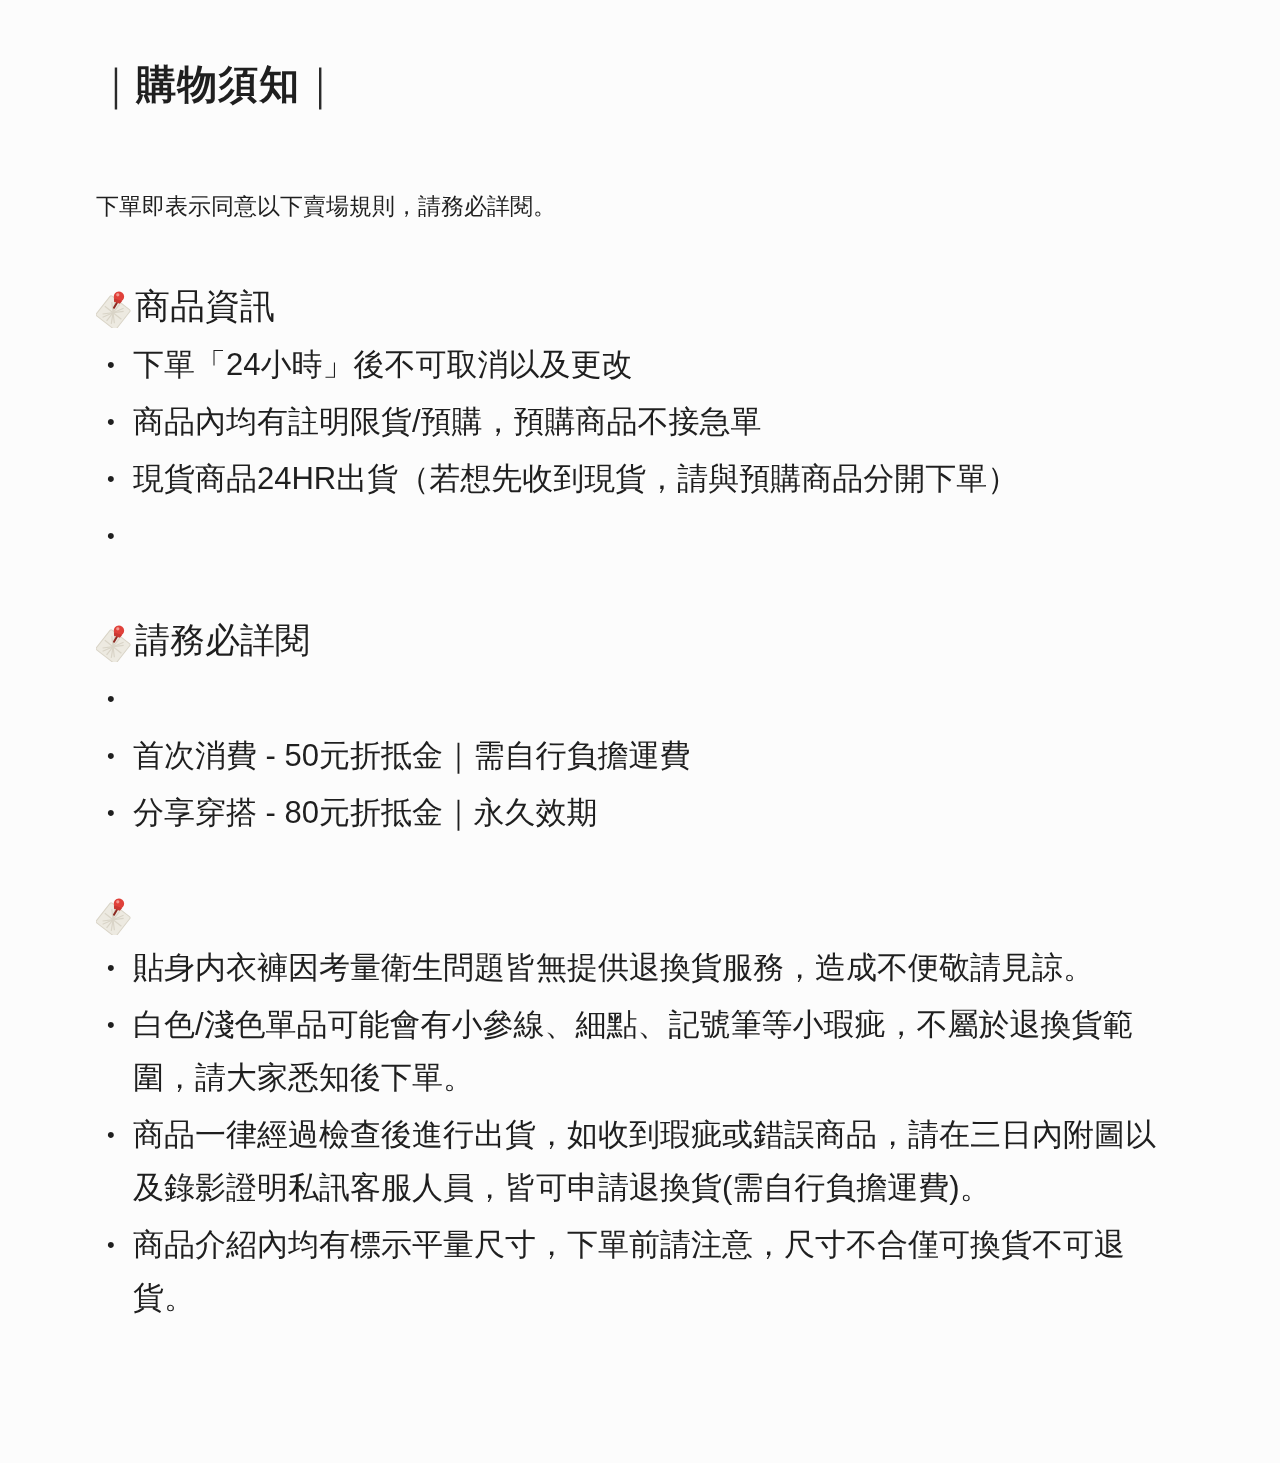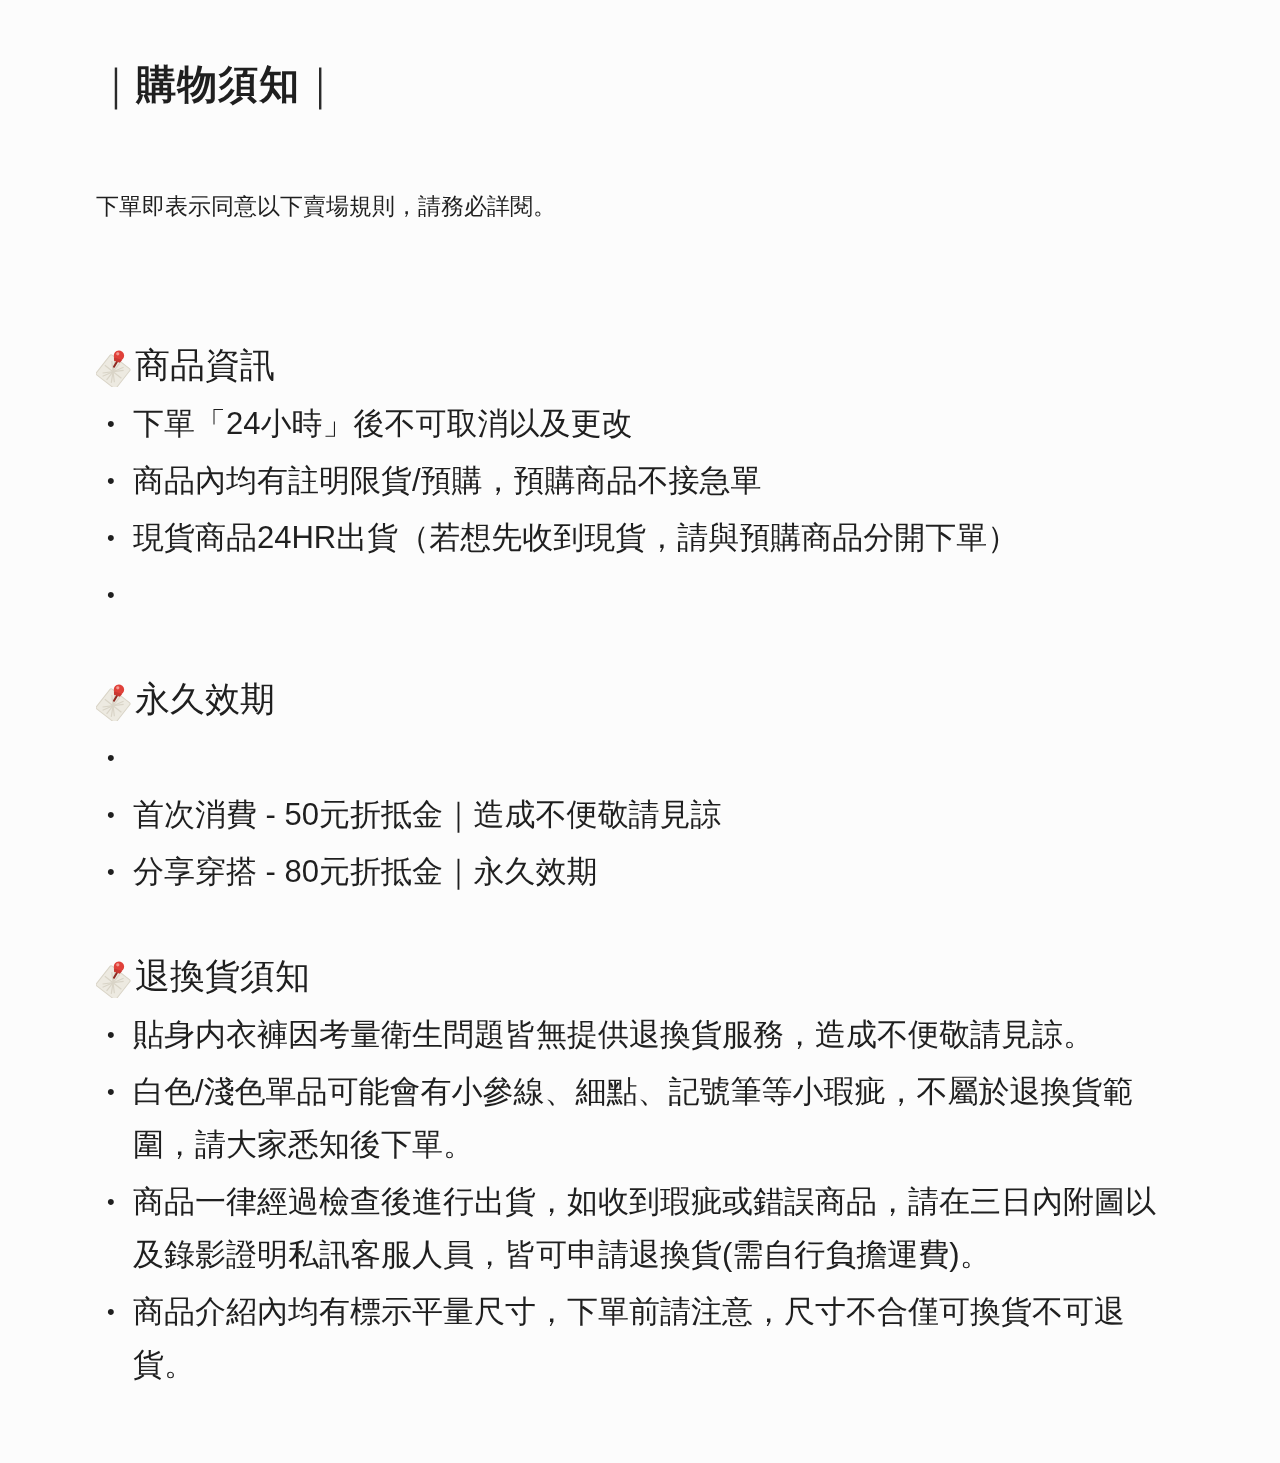--- a/index.html
+++ b/index.html
@@ -30,21 +30,21 @@
     transform: scaleY(1.05);
   }
   
   .intro {
     margin: 70px 0 0 0;
     font-size: 23px;
     line-height: 48px;
   }
   
   section { margin-top: 54px; }
-  section.first { margin-top: 111px; }
+  section.first { margin-top: 52px; }
   .section-heading {
     display: flex;
     align-items: center;
     font-size: 35px;
     line-height: 48px;
     font-weight: 400;
   }
   .section-heading .icon {
     width: 38px;
     height: 40px;
@@ -139,43 +139,42 @@
         <span class="dot">•</span>
       </li>
     </ul>
   </section>
 
   <section>
     <div class="section-heading">
       <svg class="icon" viewBox="0 0 38 40" aria-hidden="true">
           <use href="#pinned-note"></use>
         </svg>
-      <span>永久效期</span>
+      <span>請務必詳閱</span>
     </div>
     <ul class="rules">
       <li>
         <span class="dot">•</span>
       </li>
       <li>
         <span class="dot">•</span>
-        <span class="item-text">首次消費 - 50元折抵金｜造成不便敬請見諒</span>
+        <span class="item-text">首次消費 - 50元折抵金｜需自行負擔運費</span>
       </li>
       <li>
         <span class="dot">•</span>
         <span class="item-text">分享穿搭 - 80元折抵金｜永久效期</span>
       </li>
     </ul>
   </section>
 
   <section>
     <div class="section-heading">
       <svg class="icon" viewBox="0 0 38 40" aria-hidden="true">
           <use href="#pinned-note"></use>
         </svg>
-      <span>退換貨須知</span>
     </div>
     <ul class="rules">
       <li>
         <span class="dot">•</span>
         <span class="item-text">貼身内衣褲因考量衛生問題皆無提供退換貨服務，造成不便敬請見諒。</span>
       </li>
       <li>
         <span class="dot">•</span>
         <span class="item-text">白色/淺色單品可能會有小參線、細點、記號筆等小瑕疵，不屬於退換貨範圍，請大家悉知後下單。</span>
       </li>

